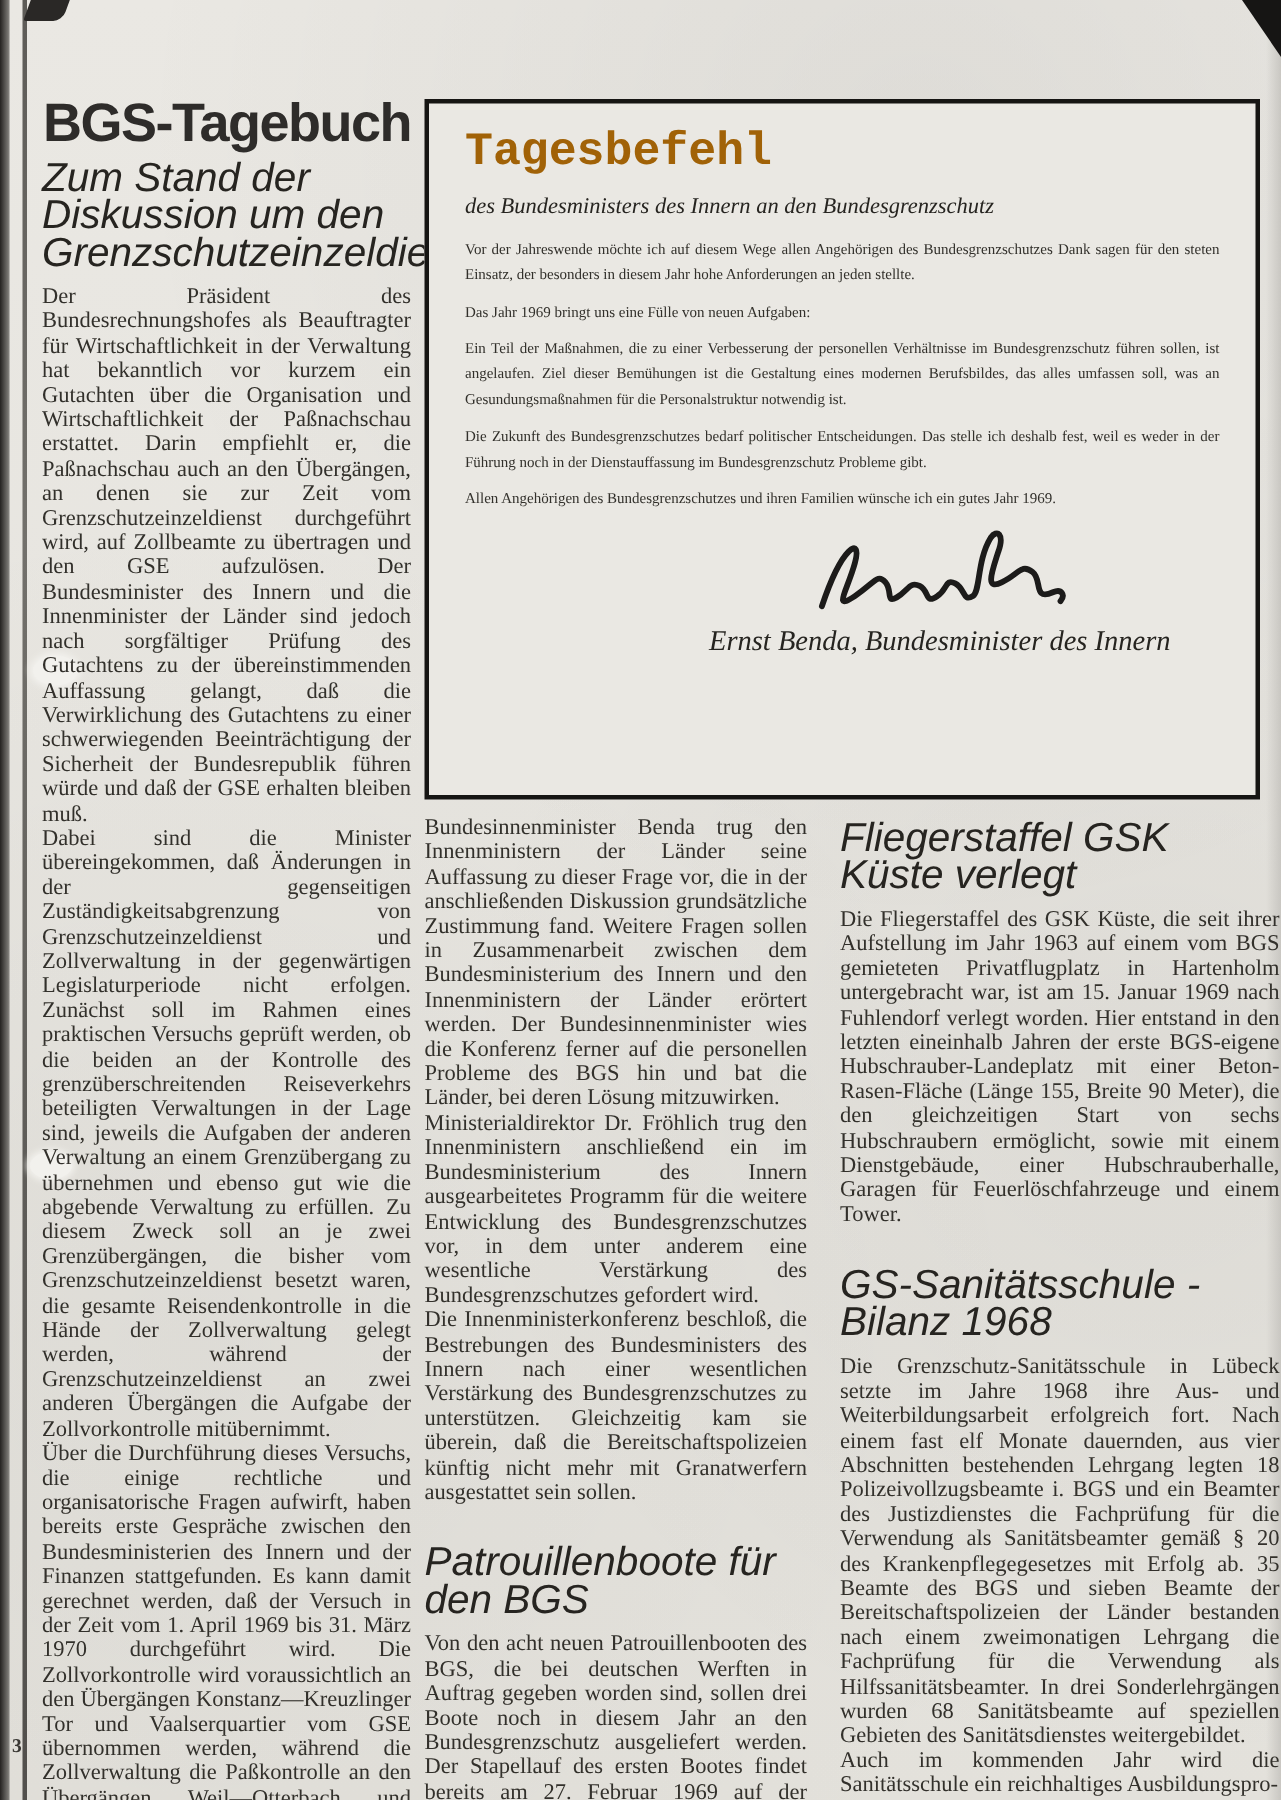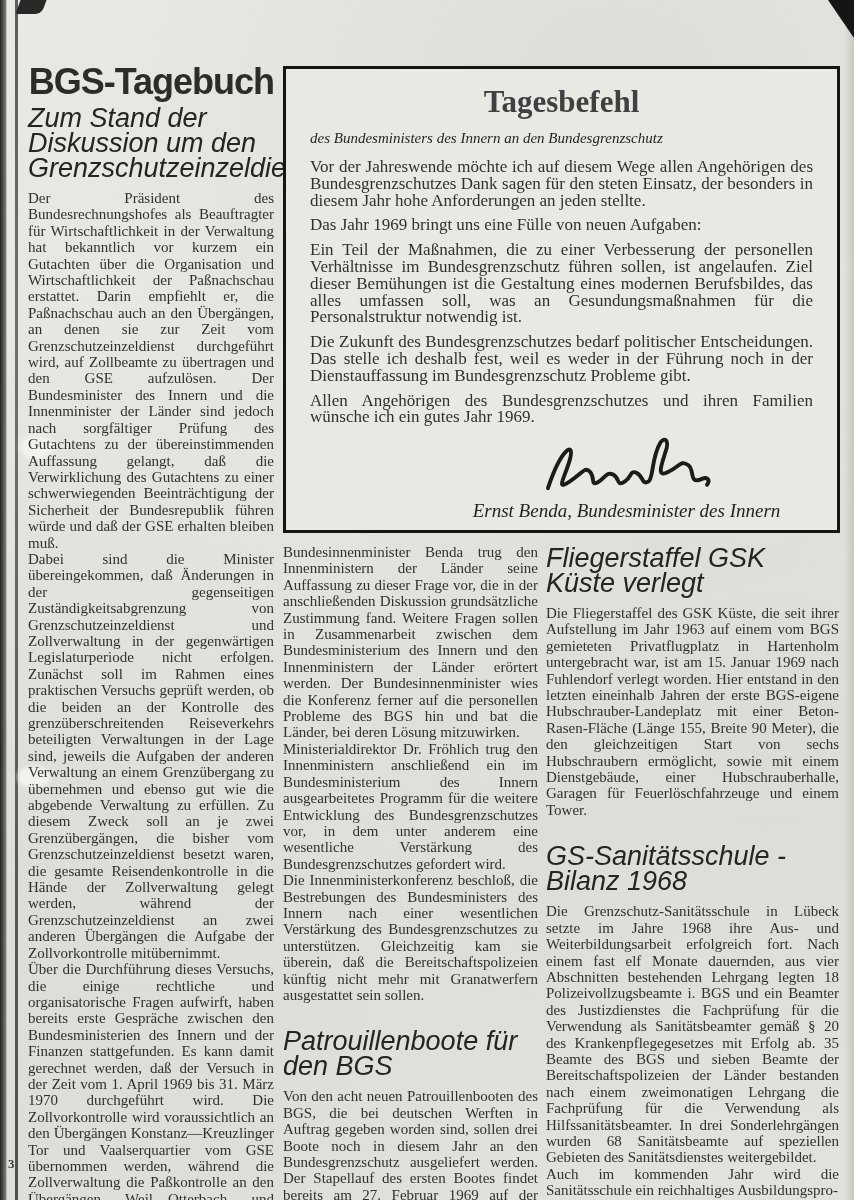--- a/index.html
+++ b/index.html
@@ -34,45 +34,45 @@
     box-shadow:0 0 4px 2px #f2f1ed;}
   
   .masthead{
     font-family:"Liberation Sans",sans-serif;font-weight:700;
     font-size:36px;letter-spacing:-1px;color:#2e2c2a;margin:0 0 6px 0;line-height:1;text-align:right;
   }
   
   .col{position:absolute;color:#2f2d29;}
   .col-left{left:28px;top:64px;width:246px;}
   .col-mid{left:283px;top:544px;width:255px;}
-  .col-right{left:546px;top:546px;width:293px;}
+  .col-right{left:560px;top:546px;width:293px;}
   .headline{
     font-family:Liberation Sans, sans-serif;font-style:italic;font-weight:400;
     font-size:27px;line-height:25px;color:#262420;margin:0 0 9px 0;
   }
   .headline.gap{margin-top:26px;}
   .body-text p{
     margin:0;font-size:15px;line-height:16.4px;text-align:justify;
     color:#32302b;
   }
   
   .tb-box{
     position:absolute;left:283px;top:66px;width:557px;height:467px;
     border:3px solid #161513;background:#eae8e3;
     box-sizing:border-box;padding:8px 24px 6px 24px;overflow:hidden;
   }
   .tb-title{
-    font-family:Liberation Serif, serif;font-weight:700;
-    font-size:31px;color:#404040;text-align:center;margin:8px 0 10px 0;line-height:1.1;
+    font-family:Liberation Mono, monospace;font-weight:700;
+    font-size:31px;color:#a16207;text-align:left;margin:8px 0 10px 0;line-height:1.1;
   }
   .tb-subtitle{
     font-family:"Liberation Serif",serif;font-style:italic;
     font-size:15px;color:#262420;margin:0 0 12px 0;line-height:1.2;
   }
-  .tb-body p{margin:0 0 8px 0;font-size:17px;line-height:16.8px;
+  .tb-body p{margin:0 0 8px 0;font-size:10px;line-height:16.8px;
     text-align:justify;color:#32302b;}
   .tb-sign{margin:2px 0 0 205px;}
   .tb-caption{
     font-family:"Liberation Serif",serif;font-style:italic;
     font-size:19px;color:#262420;text-align:center;margin:-4px 0 0 130px;
   }
   .pagenum{
     position:absolute;left:8px;top:1156px;font-size:13px;font-weight:700;
     color:#3a3834;font-family:"Liberation Serif",serif;
   }

